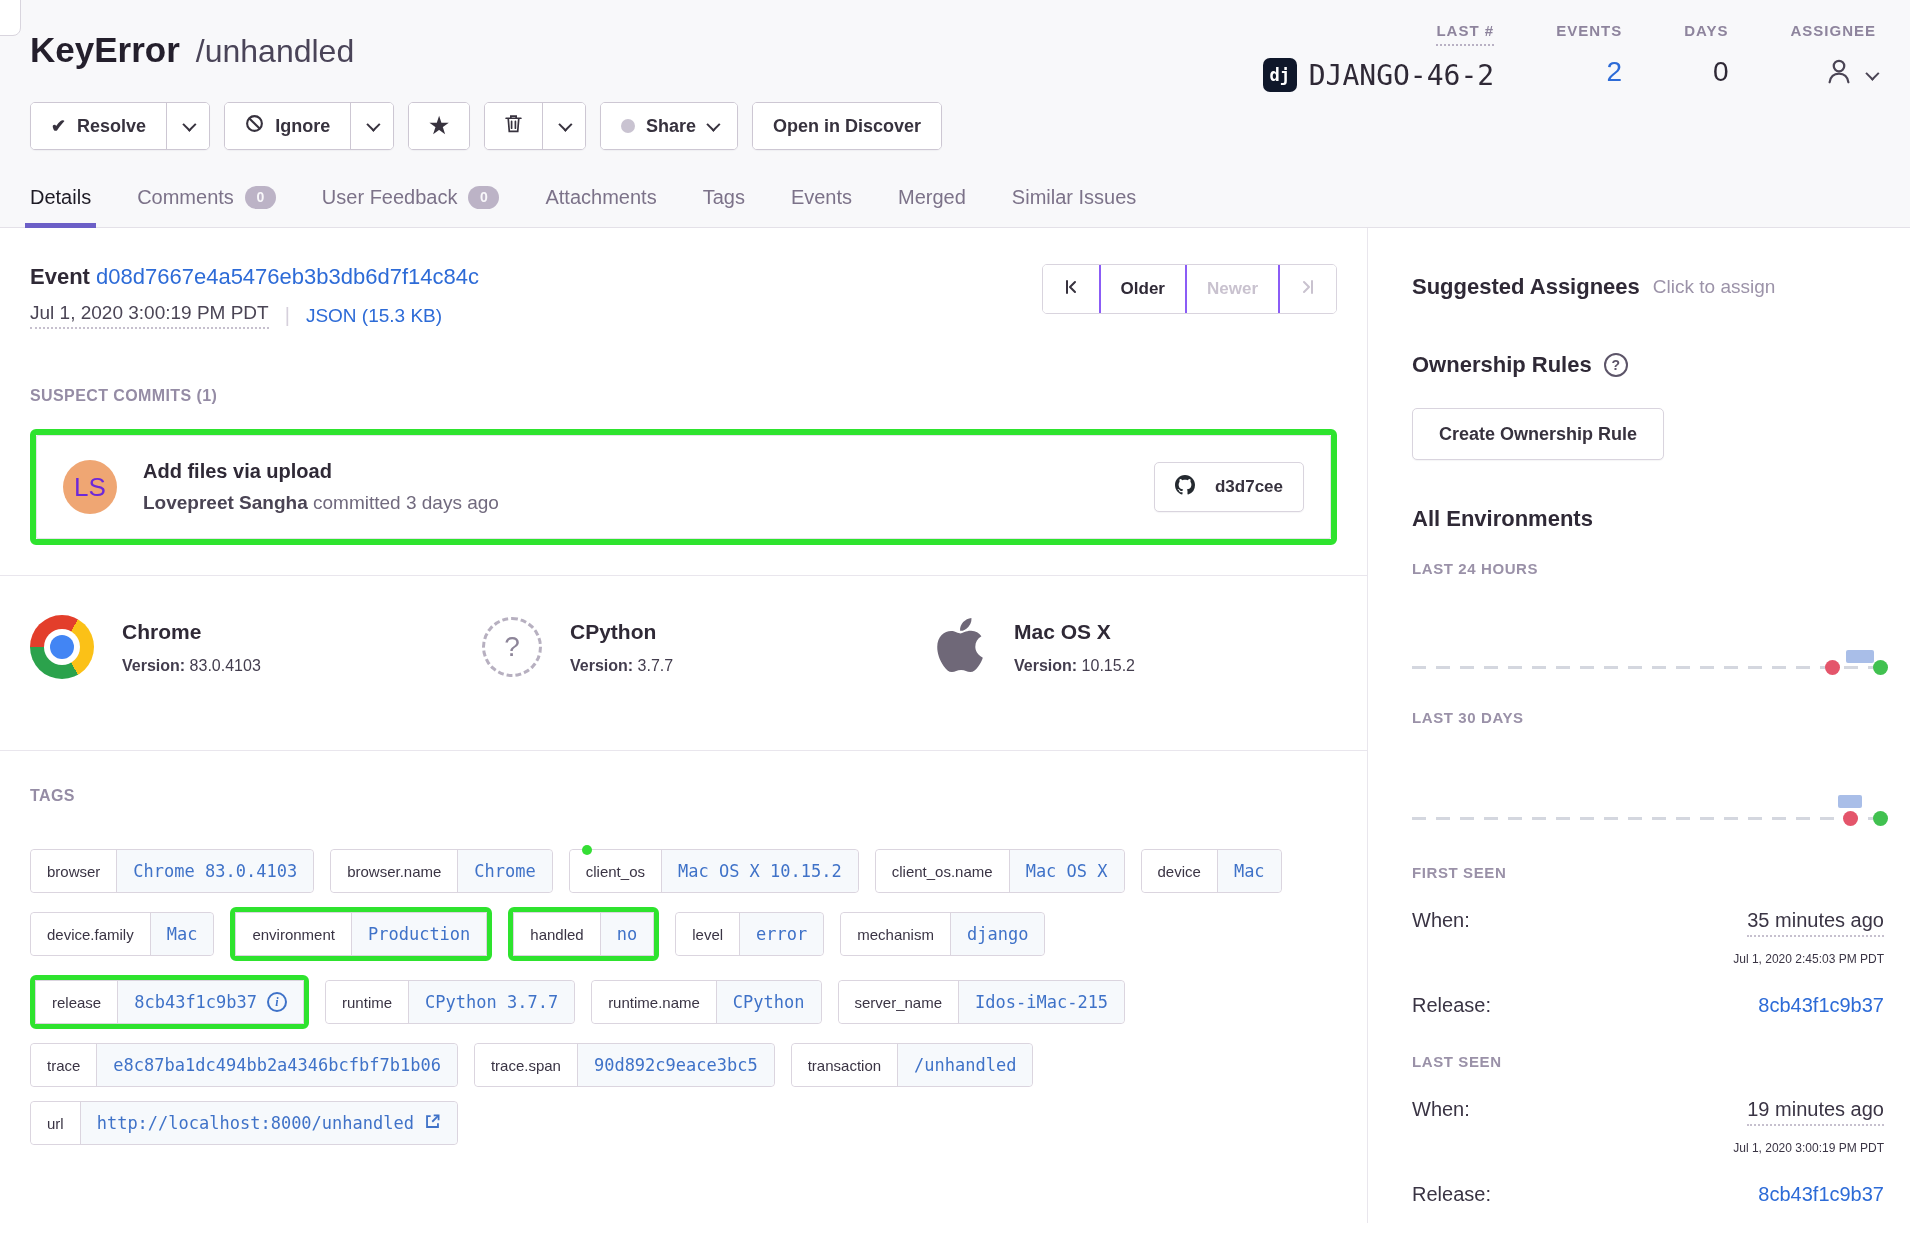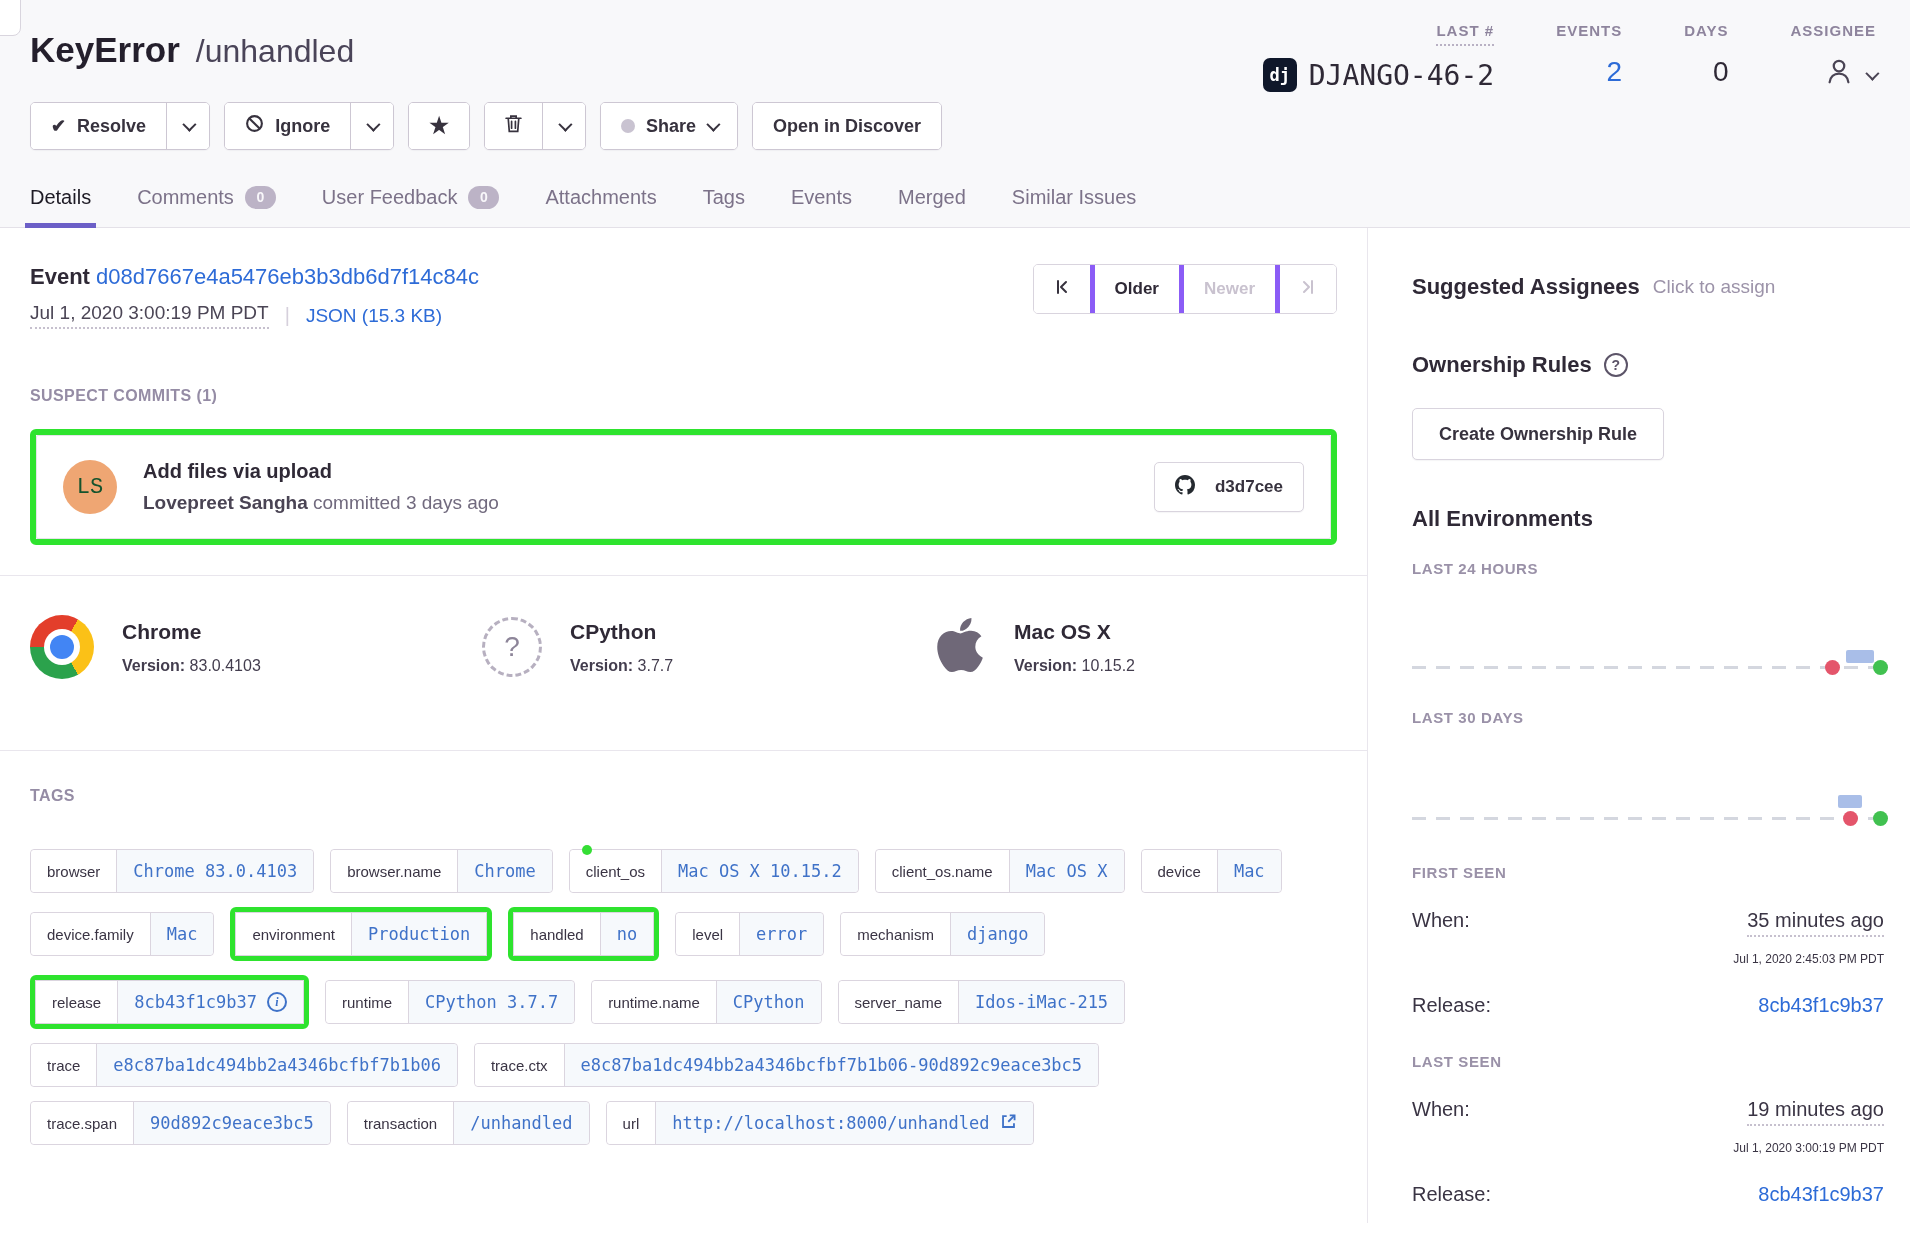--- a/index.html
+++ b/index.html
@@ -64,31 +64,31 @@
   .link { color:#2D6BD7; text-decoration:none; cursor:pointer; }
   .event-sub { margin-top:12px; font-size:19px; color:#4B4555; display:flex; align-items:center; }
   .dotted-u { border-bottom:2px dotted #C6C0CE; padding-bottom:3px; }
   .pipe-sep { color:#D6D0DC; margin:0 16px; font-size:20px; }
 
   .pager { display:flex; border:1px solid #D9D4DE; border-radius:5px; overflow:hidden;
     background:#fff; }
   .pager-seg { display:flex; align-items:center; justify-content:center; height:48px;
     padding:0 20px; background:#fff; border:none; font-family:inherit; font-size:17px;
     font-weight:bold; color:#2F2936; cursor:pointer; }
-  .pager-seg + .pager-seg { border-left:5px solid #8b5cf6;text-align:center; }
+  .pager-seg + .pager-seg { border-left:2px solid #8b5cf6;text-align:center; }
   .pager-seg.disabled { color:#C9C2CF; cursor:default; }
 
   .sect-heading { font-size:16px; font-weight:bold; color:#958CA5; letter-spacing:.4px; }
   .suspect { margin-top:58px; }
   .green-ring { border:6px solid #2EE32E; border-radius:6px; }
   .commit-ring { margin-top:24px; }
   .commit-card { background:#fff; border:1px solid #E6E3EA; border-radius:2px;
     padding:24px 26px; display:flex; align-items:center; }
-  .avatar { width:54px; height:54px; border-radius:50%; background:#EFA673; color:#14532d;
-    font-size:22px; display:flex; align-items:center; justify-content:center;font-family:Liberation Mono, monospace; }
+  .avatar { width:54px; height:54px; border-radius:50%; background:#EFA673; color:#6d28d9;
+    font-size:26px; display:flex; align-items:center; justify-content:center; }
   .commit-info { flex:1; margin-left:26px; }
   .commit-title { font-size:20px; font-weight:bold; color:#2F2936; }
   .commit-meta { margin-top:9px; font-size:19px; color:#716A7E; }
   .commit-author { font-weight:bold; color:#4A4454; }
   .sha-btn { display:flex; align-items:center; gap:20px; background:#fff;
     border:1px solid #D9D4DE; border-radius:5px; padding:0 20px; height:50px;
     font-family:inherit; font-size:17px; font-weight:bold; color:#37323E; cursor:pointer;
     box-shadow:0 1px 1px rgba(60,50,80,.05); }
 
   .section { border-top:1px solid #E9E6ED; margin:30px -30px 0; padding:0 30px; }
@@ -452,24 +452,20 @@
       <span class="pill">
         <span class="pill-key">server_name</span>
         <span class="pill-val">Idos-iMac-215</span>
       </span>
 
       <span class="pill">
         <span class="pill-key">trace</span>
         <span class="pill-val">e8c87ba1dc494bb2a4346bcfbf7b1b06</span>
       </span>
 
-      <span class="pill">
-        <span class="pill-key">trace.ctx</span>
-        <span class="pill-val">e8c87ba1dc494bb2a4346bcfbf7b1b06-90d892c9eace3bc5</span>
-      </span>
 
       <span class="pill">
         <span class="pill-key">trace.span</span>
         <span class="pill-val">90d892c9eace3bc5</span>
       </span>
 
       <span class="pill">
         <span class="pill-key">transaction</span>
         <span class="pill-val">/unhandled</span>
       </span>

